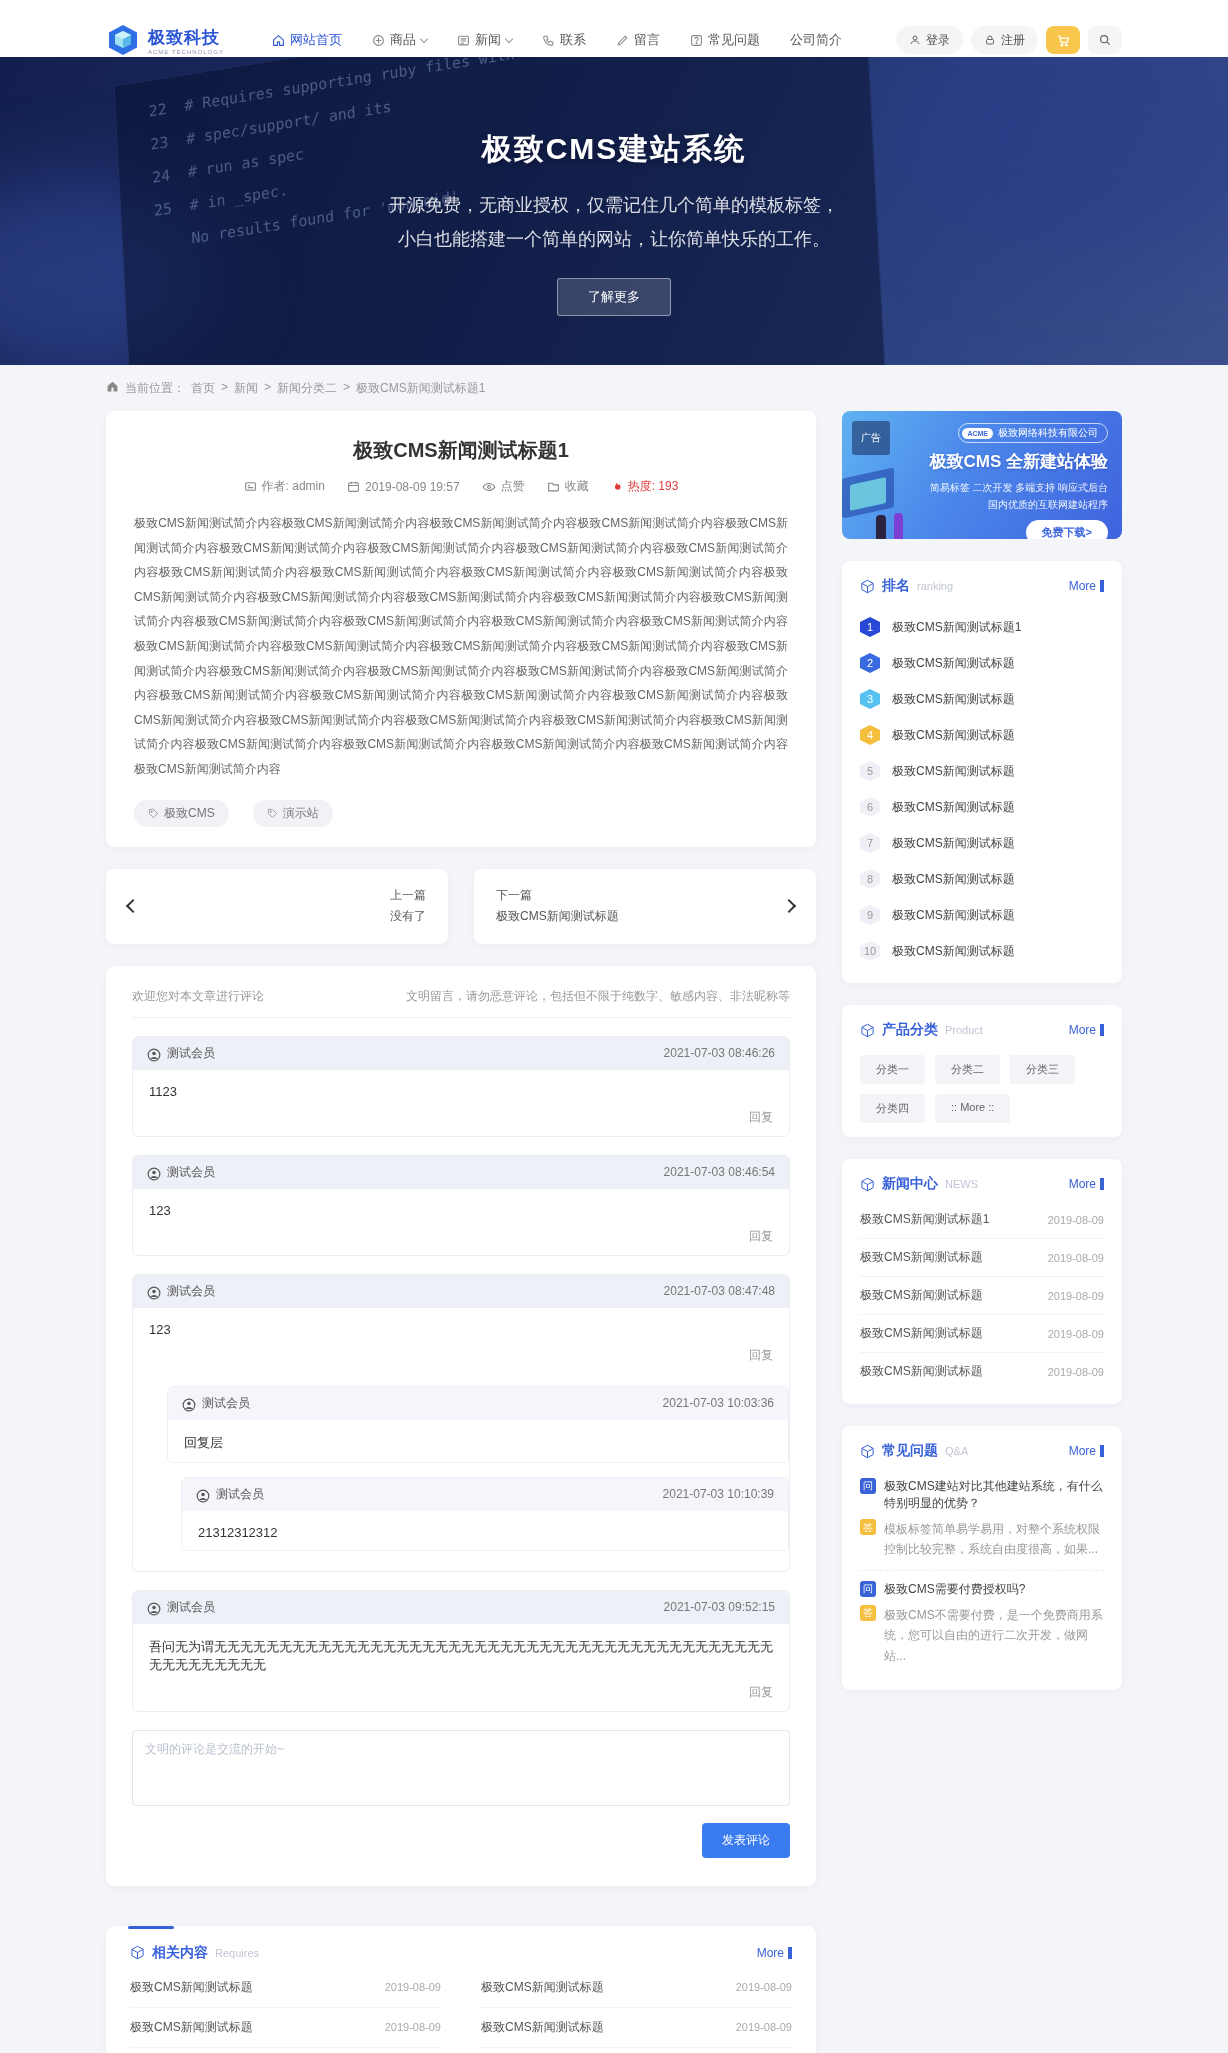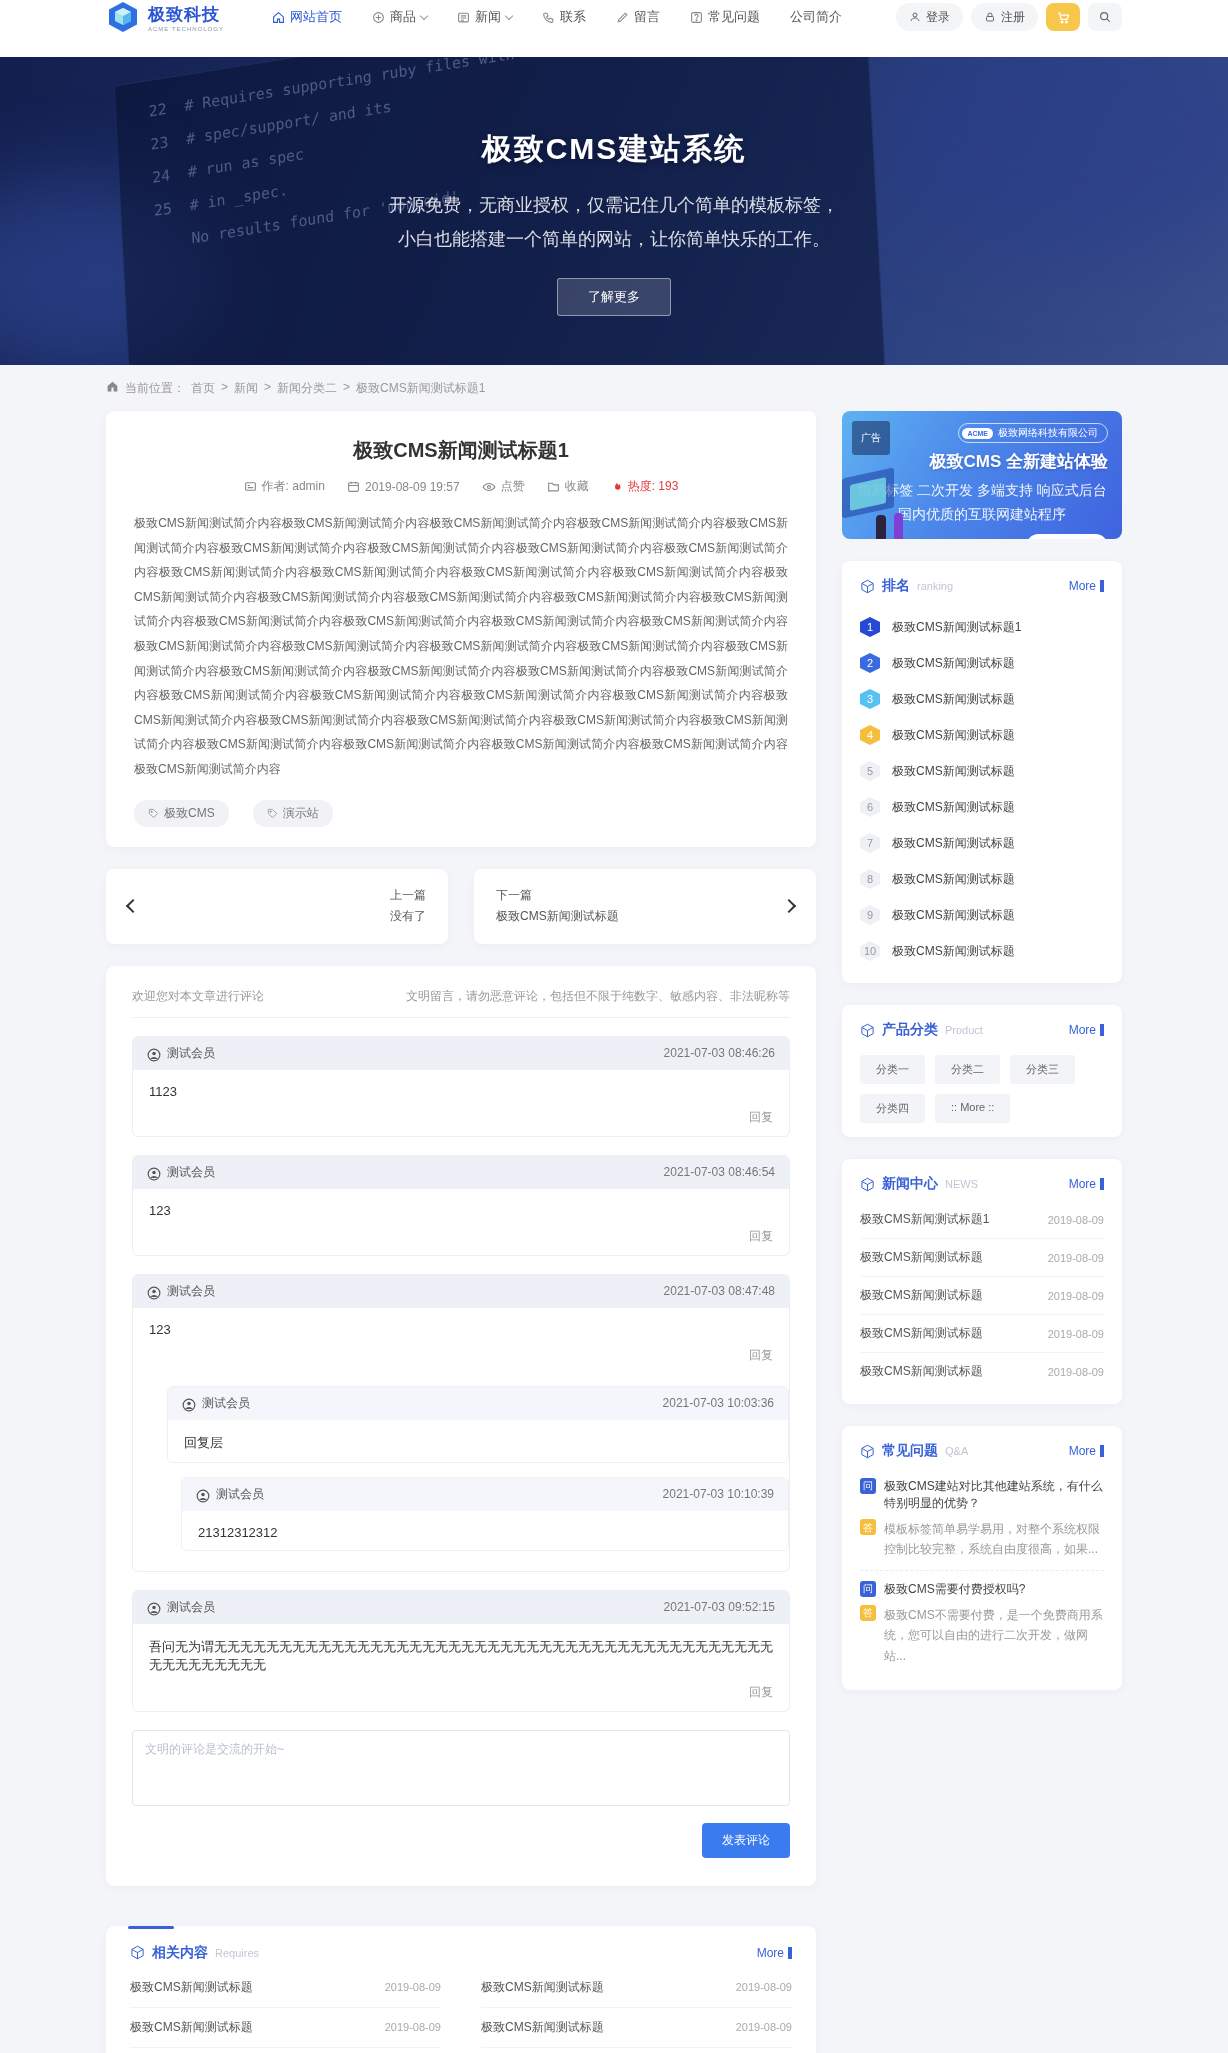--- a/index.html
+++ b/index.html
@@ -2,21 +2,21 @@
 <html><head>
 <meta charset="utf-8">
 <style>
   * { margin:0; padding:0; box-sizing:border-box; }
   body { font-family:"Liberation Sans","DejaVu Sans",sans-serif; background:#f4f5f9; color:#333; min-width:1228px; font-size:13px; }
   .container { width:1016px; margin:0 auto; }
   .ico { display:inline-block; vertical-align:-2px; }
   svg { display:block; }
 
   
-  .topnav { background:#fff; height:57px; display:flex; align-items:flex-start; }
+  .topnav { background:#fff; height:57px; display:flex; align-items:flex-end; }
   .topnav .container { display:flex; align-items:center; }
   .logo { display:flex; align-items:center; gap:8px; }
   .logo-texts .t1 { font-size:17px; font-weight:bold; color:#2b55d4; letter-spacing:1px; }
   .logo-texts .t2 { font-size:6px; color:#8a94ad; letter-spacing:1px; }
   .mainmenu { display:flex; align-items:center; margin-left:48px; gap:30px; }
   .mitem { display:flex; align-items:center; gap:5px; color:#555; font-size:13px; cursor:pointer; }
   .mitem.active { color:#2b55d4; }
   .mitem .caret { width:6px; height:6px; border-right:1px solid #999; border-bottom:1px solid #999; transform:rotate(45deg); margin-top:-3px; }
   .nav-right { margin-left:auto; display:flex; align-items:center; gap:8px; }
   .pill-btn { background:#f4f5f7; border-radius:15px; height:28px; padding:0 13px; display:flex; align-items:center; gap:5px; font-size:12px; color:#555; cursor:pointer; }
@@ -100,21 +100,21 @@
   .rel-grid .rel-row:nth-last-child(-n+2) { border-bottom:none; }
 
   
   .side-card { margin-bottom:22px; }
   .ad-card { position:relative; border-radius:8px; overflow:hidden; height:128px; background:linear-gradient(120deg,#5fb2f2 0%,#4b86ea 45%,#3f63de 100%); padding:12px 14px; }
   .ad-badge { position:absolute; top:10px; left:10px; background:rgba(20,40,90,.55); color:#fff; font-size:10px; padding:10px 9px; border-radius:3px; }
   .ad-right { text-align:right; }
   .ad-company { display:inline-flex; align-items:center; gap:5px; border:1px solid rgba(255,255,255,.7); border-radius:11px; padding:2px 9px 2px 3px; color:#fff; font-size:10px; }
   .ad-company .acme { background:#fff; color:#3f68e0; font-size:7px; font-weight:bold; border-radius:8px; padding:2px 5px; }
   .ad-title { color:#fff; font-size:17px; font-weight:bold; margin:7px 0 6px; text-shadow:0 1px 3px rgba(20,40,120,.35); }
-  .ad-line { color:rgba(255,255,255,.92); font-size:14px; line-height:1.7;text-align:center; }
+  .ad-line { color:rgba(255,255,255,.92); font-size:10px; line-height:1.7; }
   .ad-cta { display:inline-block; margin-top:7px; background:#fff; color:#3f68e0; font-size:11px; font-weight:bold; padding:5px 16px; border-radius:13px; cursor:pointer; }
   .ad-art { position:absolute; left:-6px; bottom:-8px; width:90px; height:84px; }
   .ad-art .p1 { position:absolute; left:6px; top:10px; width:52px; height:40px; background:rgba(30,60,160,.55); transform:skewY(-12deg); border-radius:3px; }
   .ad-art .p2 { position:absolute; left:14px; top:18px; width:36px; height:26px; background:rgba(120,220,230,.8); transform:skewY(-12deg); border-radius:2px; }
   .ad-art .h1 { position:absolute; left:40px; bottom:6px; width:10px; height:26px; background:#2b2340; border-radius:4px; }
   .ad-art .h2 { position:absolute; left:58px; bottom:4px; width:9px; height:30px; background:#7e3fd4; border-radius:4px; }
 
   .side-sec { padding:16px 18px 14px; }
   .rank-list { margin-top:14px; }
   .rank-item { display:flex; align-items:center; gap:12px; padding:8px 0; font-size:12px; color:#444; cursor:pointer; }

